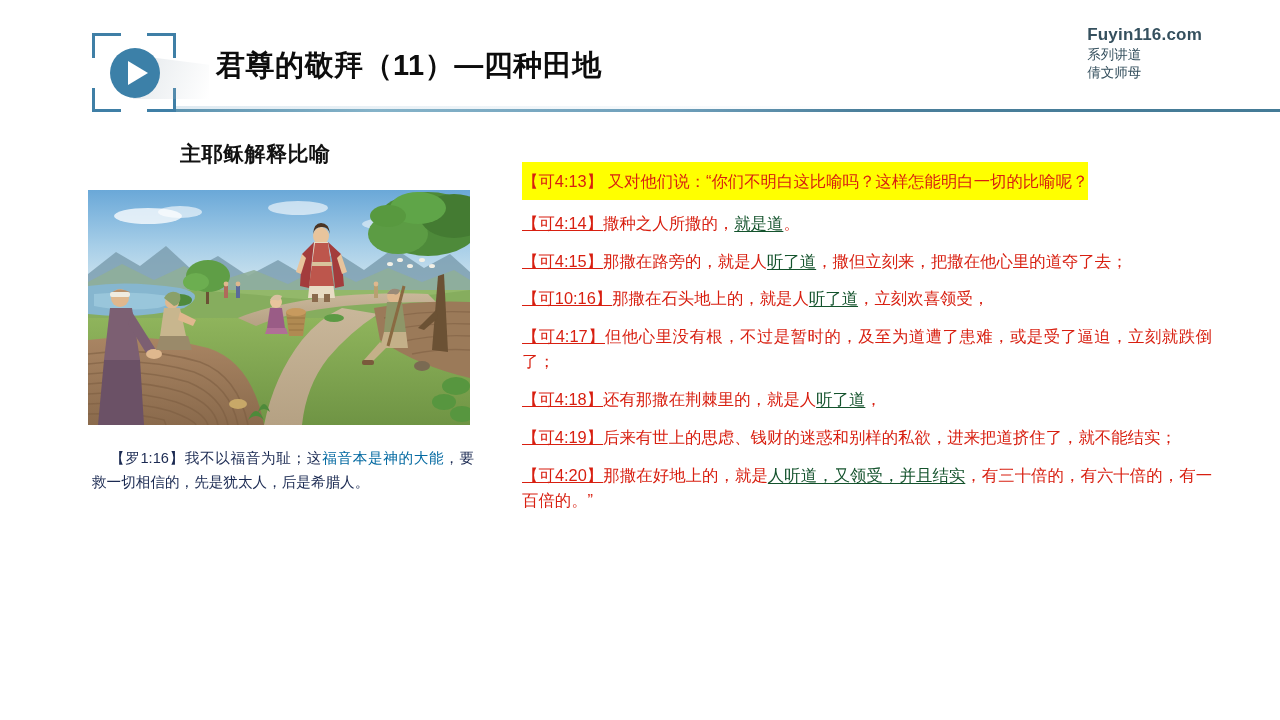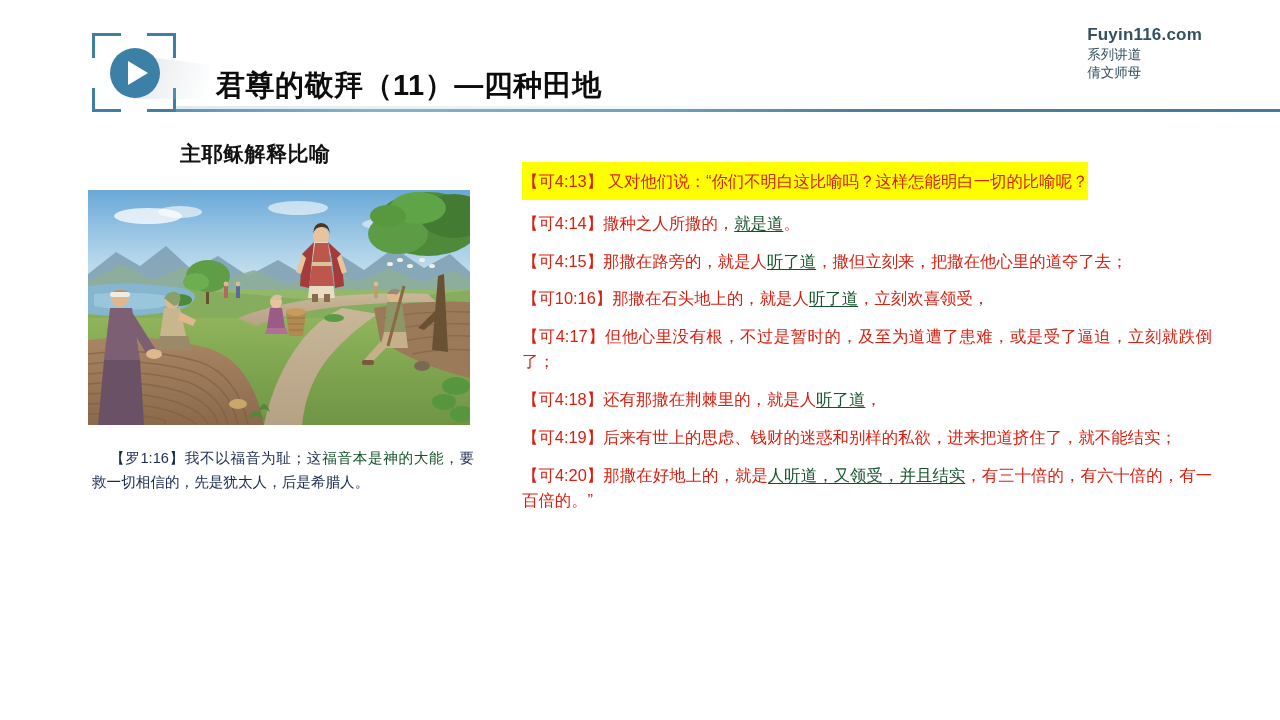--- a/index.html
+++ b/index.html
@@ -79,21 +79,21 @@
     top: 13px;
     width: 0; height: 0;
     border-left: 20px solid #ffffff;
     border-top: 12px solid transparent;
     border-bottom: 12px solid transparent;
   }
 
   .deck-title {
     position: absolute;
     left: 216px;
-    top: 66px;
+    top: 46px;
     font-size: 29px;
     font-weight: bold;
     color: #0d0d0d;
     letter-spacing: .5px;
     white-space: nowrap;
   }
 
   .brand {
     position: absolute;
     right: 78px;
@@ -157,21 +157,21 @@
     font-size: 14.6px;
     line-height: 1.62;
     color: #1b2a52;
     text-align: justify;
     padding: 0 4px;
   }
   .caption-block p {
     margin: 0 0 12px 0;
     text-indent: 18px;
   }
-  .caption-block .hl { color: #14532d; }
+  .caption-block .hl { color: #0369a1; }
 
   
   .right-col {
     position: absolute;
     left: 522px;
     top: 168px;
     width: 690px;
   }
   .verse {
     font-size: 16.4px;
@@ -188,21 +188,21 @@
     color: #d81f10;
     box-decoration-break: clone;
     -webkit-box-decoration-break: clone;
     padding: 10px 0;
   }
   .verse .u {
     color: #14532d;
     text-decoration: underline;
     text-underline-offset: 2px;
   }
-  .verse .ref { white-space: nowrap; }
+  .verse .ref { white-space: nowrap; text-decoration: underline; }
 </style>
 </head>
 <body>
 
 <div class="header">
 
   <div class="logo-frame">
     <span class="notch-top"></span>
     <span class="notch-bottom"></span>
     <span class="notch-left"></span>

